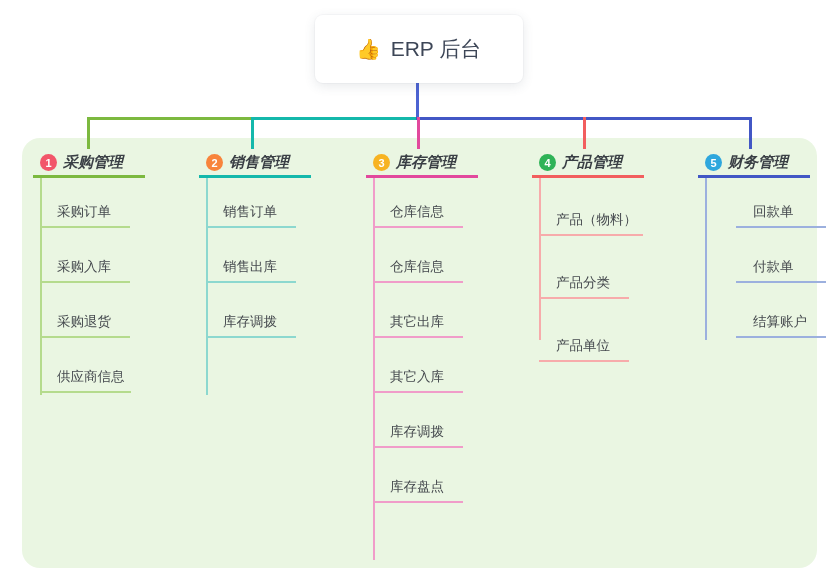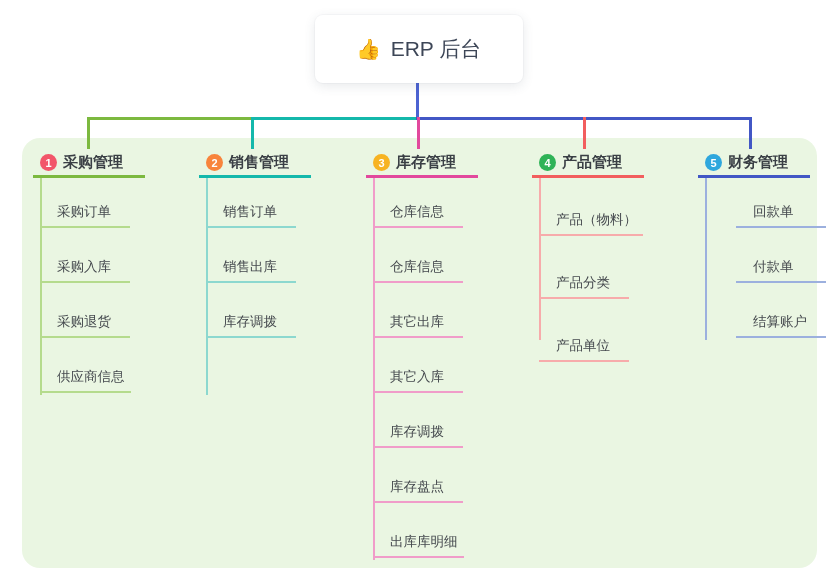--- a/index.html
+++ b/index.html
@@ -27,21 +27,21 @@
   #d1 { left:87px;  top:117px; width:3px; height:32px; background:var(--branch1_line); }
   #d2 { left:251px; top:117px; width:3px; height:32px; background:var(--branch2_line); }
   #d3 { left:417px; top:117px; width:3px; height:32px; background:var(--branch3_line); }
   #d4 { left:583px; top:117px; width:3px; height:32px; background:var(--branch4_line); }
   #d5 { left:749px; top:117px; width:3px; height:32px; background:var(--branch5_line); }
 
   
   .col { position:absolute; top:150px; width:160px; }
   .col .head { position:relative; display:flex; align-items:center; gap:6px;
     width:112px; height:28px; padding-left:7px; border-bottom:3px solid; }
-  .col .hlabel { font-size:15px; font-weight:600; color:#3a3f45; white-space:nowrap; }
+  .col .hlabel { font-size:15px; font-weight:600; color:#3a3f45; white-space:nowrap;font-style:italic; }
   .badge { display:inline-flex; align-items:center; justify-content:center; flex:0 0 auto;
     width:17px; height:17px; border-radius:50%; color:#fff; font-size:11px; font-weight:bold; }
   .spine { position:absolute; left:7px; top:28px; width:2px; }
   .children { margin-left:7px; }
   .child { display:flex; align-items:flex-end; height:55px; padding:0 6px 5px 17px;
     width:max-content; min-width:90px; border-bottom:2px solid; }
   .child:first-child { height:50px; }
   .child span { font-size:13.5px; color:#45494e; white-space:nowrap; }
 
   .b1 { left:33px; }  .b2 { left:199px; } .b3 { left:366px; } .b4 { left:532px; } .b5 { left:698px; }
@@ -137,23 +137,20 @@
         </div>
       <div class="child">
           <span>其它入库</span>
         </div>
       <div class="child">
           <span>库存调拨</span>
         </div>
       <div class="child">
           <span>库存盘点</span>
         </div>
-      <div class="child">
-          <span>出库库明细</span>
-        </div>
     </div>
   </div>
 
   <div class="col b4">
     <div class="head">
       <span class="badge">4</span>
       <span class="hlabel">产品管理</span>
     </div>
     <div class="spine"></div>
     <div class="children">

